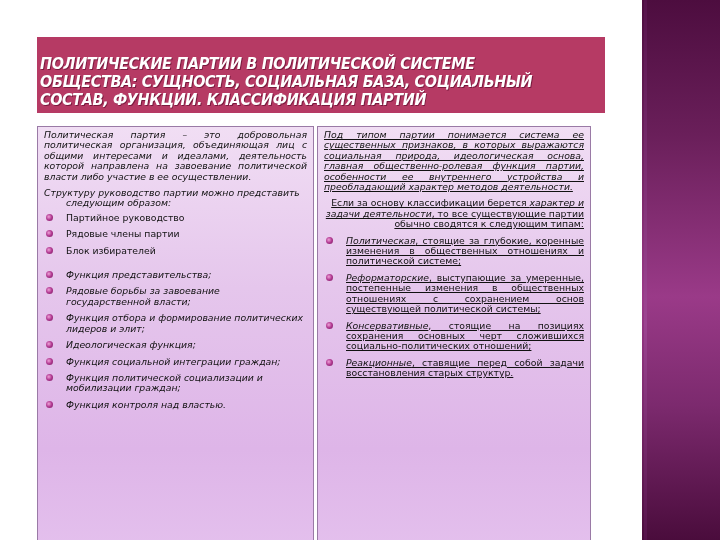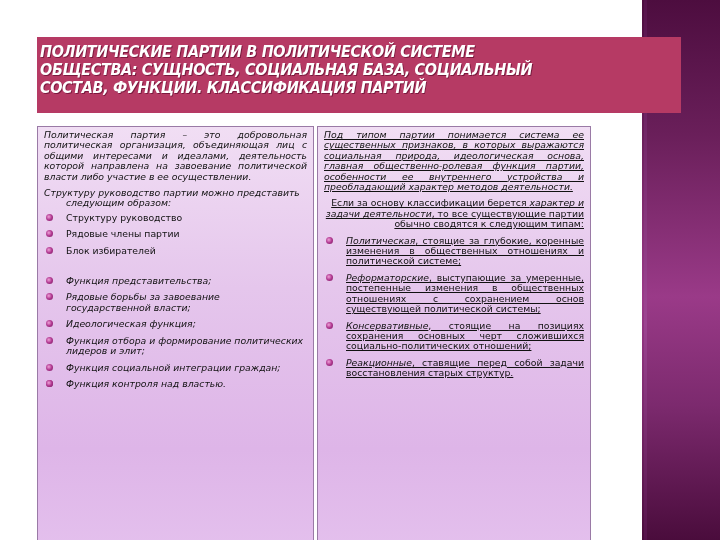--- a/index.html
+++ b/index.html
@@ -11,23 +11,23 @@
   .sidebar {
     position: absolute; left: 642px; top: 0; width: 78px; height: 540px;
     background: linear-gradient(to bottom, #4d0d3f 0%, #6a1f5a 25%, #9a3a88 55%, #7c2a6e 75%, #4a0c3c 100%);
   }
   .sidebar::before {
     content: ""; position: absolute; left: 2px; top: 0; width: 3px; height: 540px;
     background: linear-gradient(to bottom, #5a1550, #a04a98 60%, #5a1550);
     opacity: 0.7;
   }
   .title-bar {
-    position: absolute; left: 37px; top: 37px; width: 644px; height: 76px;
+    position: absolute; left: 37px; top: 37px; width: 568px; height: 76px;
     background: #b63a64;
-    box-sizing: border-box; padding: 6px 2px 0 3px;
+    box-sizing: border-box; padding: 18px 2px 0 3px;
   }
   .title-bar h1 {
     margin: 0; color: #ffffff;
     font-family: "DejaVu Sans", sans-serif;
     font-style: italic; font-weight: bold;
     font-size: 15.5px; line-height: 18px; letter-spacing: -0.4px;
     text-shadow: 1px 1px 0 #7a1a3e;
     transform: scaleX(0.93); transform-origin: left top; white-space: nowrap;
   }
   .box {
@@ -64,31 +64,31 @@
     <span>ПОЛИТИЧЕСКИЕ ПАРТИИ В ПОЛИТИЧЕСКОЙ СИСТЕМЕ</span><br>
     <span>ОБЩЕСТВА: СУЩНОСТЬ, СОЦИАЛЬНАЯ БАЗА, СОЦИАЛЬНЫЙ</span><br>
     <span>СОСТАВ, ФУНКЦИИ. КЛАССИФИКАЦИЯ ПАРТИЙ</span>
   </h1>
 </div>
 
 <div class="box left">
   <p class="it">Политическая партия – это добровольная политическая организация, объединяющая лиц с общими интересами и идеалами, деятельность которой направлена на завоевание политической власти либо участие в ее осуществлении.</p>
   <p class="it hang sp-small">Структуру руководство партии можно представить следующим образом:</p>
   <ul>
-    <li><span class="bullet"></span><span>Структуру руководство</span></li>
+    <li><span class="bullet"></span><span>Партийное руководство</span></li>
     <li><span class="bullet"></span><span>Рядовые члены партии</span></li>
-    <li style="margin-bottom:20px"><span class="bullet"></span><span>Блок избирателей</span></li>
+    <li style="margin-bottom:14px"><span class="bullet"></span><span>Блок избирателей</span></li>
   </ul>
   <ul class="it">
     <li><span class="bullet"></span><span>Функция представительства;</span></li>
     <li><span class="bullet"></span><span> Рядовые борьбы за завоевание государственной власти;</span></li>
+    <li><span class="bullet"></span><span>Функция отбора и формирование политических лидеров и элит;</span></li>
     <li><span class="bullet"></span><span> Идеологическая функция;</span></li>
-    <li><span class="bullet"></span><span>Функция отбора и формирование политических лидеров и элит;</span></li>
     <li><span class="bullet"></span><span>Функция социальной интеграции граждан;</span></li>
-    <li><span class="bullet"></span></li>
+    <li><span class="bullet"></span><span>Функция политической социализации и мобилизации граждан;</span></li>
     <li><span class="bullet"></span><span>Функция контроля над властью.</span></li>
   </ul>
 </div>
 
 <div class="box right">
   <p><span class="it">Под типом партии понимается система ее существенных признаков, в которых выражаются социальная природа, идеологическая основа, главная общественно-ролевая функция партии, особенности ее внутреннего устройства и преобладающий характер методов деятельности.</span></p>
   <p style="text-align:right"><span>Если за основу классификации берется </span><span class="it">характер и задачи деятельности</span><span>, то все существующие партии обычно сводятся к следующим типам:</span></p>
   <ul>
     <li><span class="bullet"></span><span class="it">Политическая</span><span>, стоящие за глубокие, коренные изменения в общественных отношениях и политической системе;</span></li>
     <li><span class="bullet"></span><span class="it">Реформаторские</span><span>, выступающие за умеренные, постепенные изменения в общественных отношениях с сохранением основ существующей политической системы;</span></li>

